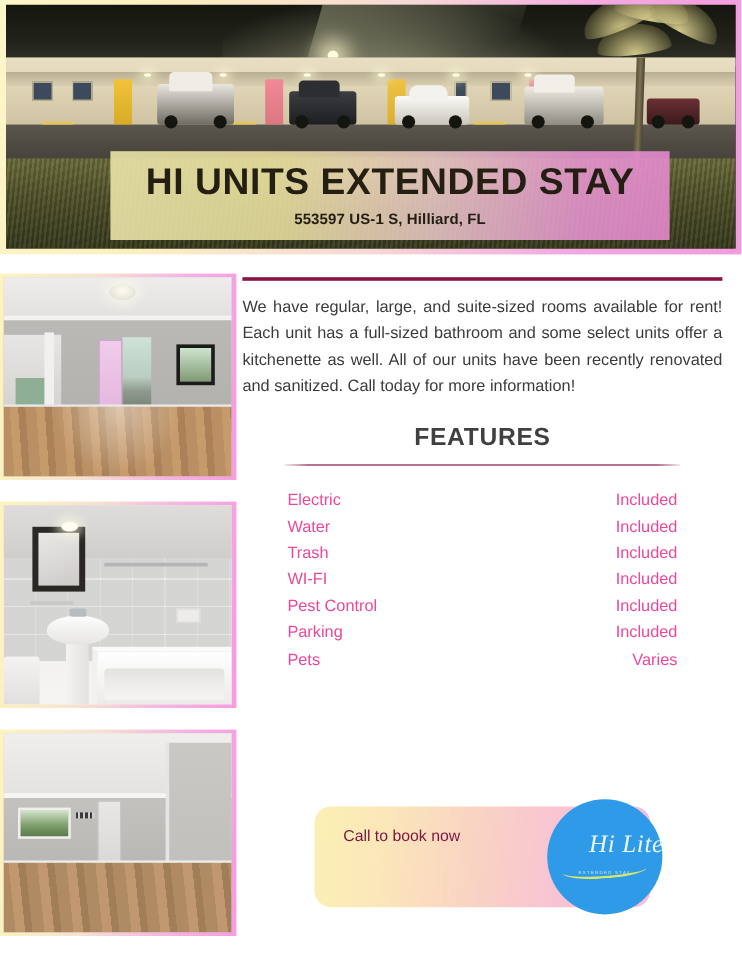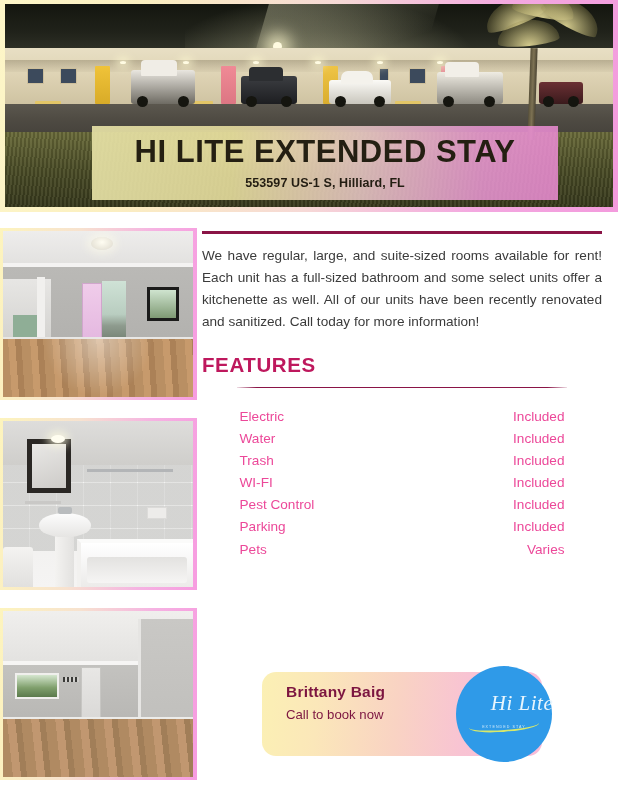--- a/index.html
+++ b/index.html
@@ -206,22 +206,22 @@
   .units-head {
     font-size: 25.5px; font-weight: 700; color: #8a1446; letter-spacing: .4px;
     text-align: center; white-space: nowrap;
   }
   .units-rule { width: 100%; height: 3px; background: #8a1446; margin-top: 3px; }
   .units-body {
     margin-top: 11px; font-size: 13.6px; line-height: 1.63; color: #3b3b3b;
     text-align: justify; text-justify: inter-word;
   }
   .features-head {
-    margin-top: 19px; text-align: left;
-    font-size: 20.5px; font-weight: 700; color: #be185d; letter-spacing: .6px;
+    margin-top: 19px; text-align: center;
+    font-size: 20.5px; font-weight: 700; color: #404040; letter-spacing: .6px;
   }
   .features-rule {
     margin: 10px auto 0; width: 330px; height: 1.3px;
     background: linear-gradient(90deg, rgba(138,20,70,.15), #8a1446 6%, #8a1446 94%, rgba(138,20,70,.15));
   }
   .features-table { margin: 17px auto 0; width: 325px; border-collapse: collapse; }
   .features-table td {
     font-size: 13.6px; color: #ec4899; padding: 3.6px 0; vertical-align: top;
   }
   .feat-name { text-align: left; }
@@ -325,21 +325,21 @@
           <div class="wheel" style="right:4px;"></div>
       </div>
 
       <div class="palm-trunk"></div>
       <div class="frond" style="left:478px; top:-4px; transform:rotate(-22deg);"></div>
       <div class="frond" style="left:508px; top:-12px; transform:rotate(10deg);"></div>
       <div class="frond" style="left:536px; top:-2px; transform:rotate(28deg);"></div>
       <div class="frond" style="left:492px; top:16px; transform:rotate(-6deg);"></div>
 
       <div class="title-plate">
-        <div class="motel-title">HI LITE EXTENDED STAY</div>
+        <div class="motel-title">HI UNITS EXTENDED STAY</div>
         <div class="motel-address">553597 US-1 S, Hilliard, FL</div>
       </div>
     </div>
   </div>
 
   <div class="photo-col">
 
     <div class="photo-frame">
       <div class="photo p1">
         <div class="p1-ceiling"></div>
@@ -430,21 +430,20 @@
         <tr>
           <td class="feat-name">Pets</td>
           <td class="feat-val">Varies</td>
         </tr>
       </tbody>
     </table>
   </div>
 
   <div class="contact-card">
     <div class="contact-inner">
-      <div class="contact-name">Brittany Baig</div>
       <div class="contact-cta">Call to book now</div>
     </div>
     <div class="logo-badge">
       <div class="logo-mark">
         <div class="logo-text">Hi Lite</div>
         <div class="logo-swoosh"></div>
         <div class="logo-sub">EXTENDED STAY</div>
       </div>
     </div>
   </div>

